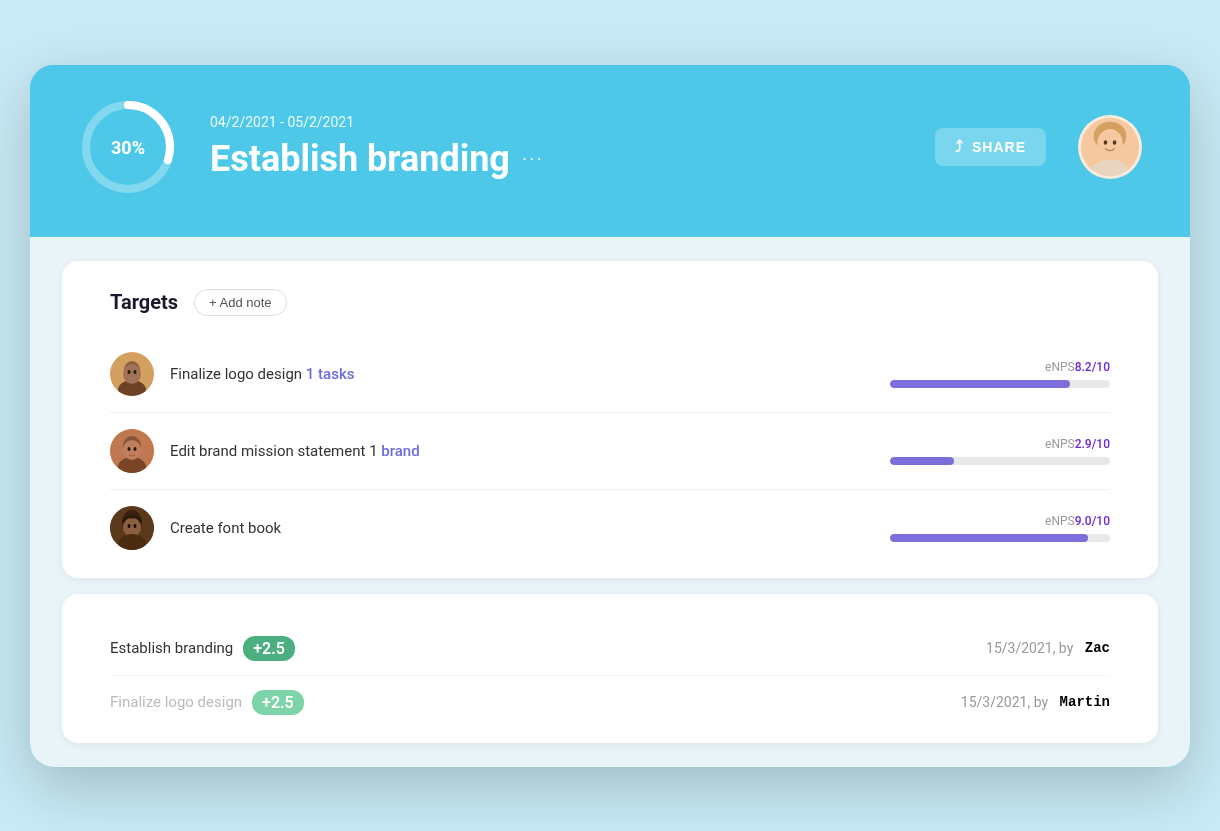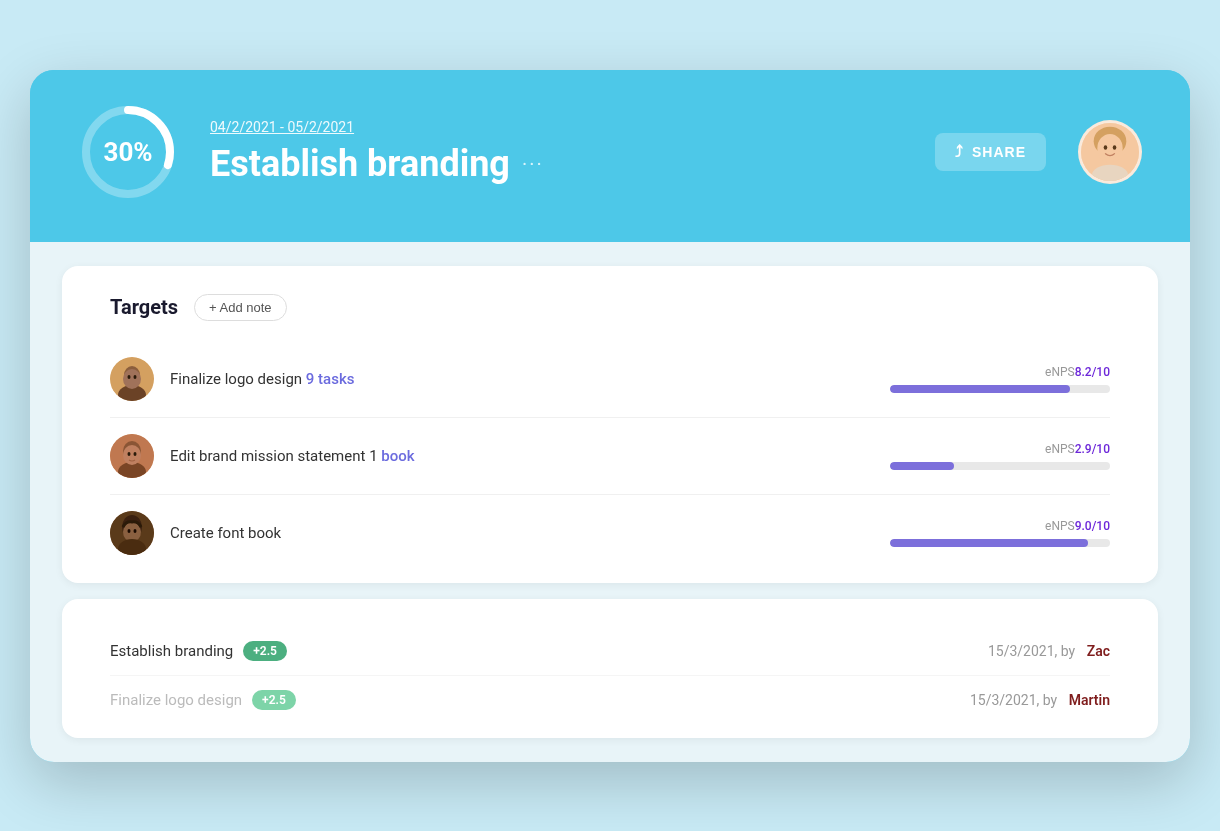--- a/index.html
+++ b/index.html
@@ -41,34 +41,33 @@
 
     .progress-ring-container svg {
       transform: rotate(-90deg);
     }
 
     .progress-label {
       position: absolute;
       top: 50%;
       left: 50%;
       transform: translate(-50%, -50%);
-      font-size: 26px;
+      font-size: 18px;
       font-weight: 700;
       color: white;
     }
 
     .header-info {
       flex: 1;
     }
 
     .header-date {
       color: rgba(255,255,255,0.9);
       font-size: 14px;
       margin-bottom: 8px;
-      text-decoration: underline;
     }
 
     .header-title-row {
       display: flex;
       align-items: center;
       gap: 12px;
     }
 
     .header-title {
       font-size: 36px;
@@ -257,21 +256,21 @@
     }
 
     .timeline-name.faded {
       color: #bbb;
     }
 
     .badge {
       display: inline-block;
       padding: 3px 10px;
       border-radius: 12px;
-      font-size: 12px;
+      font-size: 16px;
       font-weight: 600;
       color: white;
     }
 
     .badge-green {
       background: #4caf80;
     }
 
     .badge-green-light {
       background: #7dd4a8;
@@ -279,22 +278,23 @@
 
     .timeline-meta {
       font-size: 14px;
       color: #999;
       display: flex;
       align-items: center;
       gap: 4px;
     }
 
     .timeline-user {
-      color: #7f1d1d;
+      color: #000000;
       font-weight: 600;
+      font-family: Liberation Mono, monospace;
     }
   </style>
 </head>
 <body>
 
 <div class="app-container">
 
   <div class="header">
 
     <div class="progress-ring-container">
@@ -355,21 +355,21 @@
             <ellipse cx="22" cy="18" rx="8" ry="9" fill="#8B5E3C"></ellipse>
             <ellipse cx="22" cy="38" rx="14" ry="10" fill="#6b4226"></ellipse>
             <ellipse cx="22" cy="22" rx="9" ry="10" fill="#a0725a"></ellipse>
             <ellipse cx="19" cy="20" rx="1.5" ry="2" fill="#2a1a0a"></ellipse>
             <ellipse cx="25" cy="20" rx="1.5" ry="2" fill="#2a1a0a"></ellipse>
           </svg>
         </div>
         <div class="target-text">
           <span>Finalize logo design</span>
           <span> </span>
-          <a class="target-link" href="#">9 tasks</a>
+          <a class="target-link" href="#">1 tasks</a>
         </div>
         <div class="target-enps">
           <div class="enps-header">
             <span class="enps-label">eNPS</span>
             <span class="enps-value">8.2/10</span>
           </div>
           <div class="enps-bar-track">
             <div class="enps-bar-fill" style="width: 82%"></div>
           </div>
         </div>
@@ -383,21 +383,21 @@
             <ellipse cx="22" cy="38" rx="14" ry="10" fill="#7a4525"></ellipse>
             <ellipse cx="22" cy="21" rx="9" ry="10" fill="#c08060"></ellipse>
             <ellipse cx="19" cy="20" rx="1.5" ry="2" fill="#2a1a0a"></ellipse>
             <ellipse cx="25" cy="20" rx="1.5" ry="2" fill="#2a1a0a"></ellipse>
             <path d="M19 26 Q22 28 25 26" stroke="#a06040" stroke-width="1.2" fill="none"></path>
           </svg>
         </div>
         <div class="target-text">
           <span>Edit brand mission statement 1</span>
           <span> </span>
-          <a class="target-link" href="#">book</a>
+          <a class="target-link" href="#">brand</a>
         </div>
         <div class="target-enps">
           <div class="enps-header">
             <span class="enps-label">eNPS</span>
             <span class="enps-value">2.9/10</span>
           </div>
           <div class="enps-bar-track">
             <div class="enps-bar-fill" style="width: 29%"></div>
           </div>
         </div>

